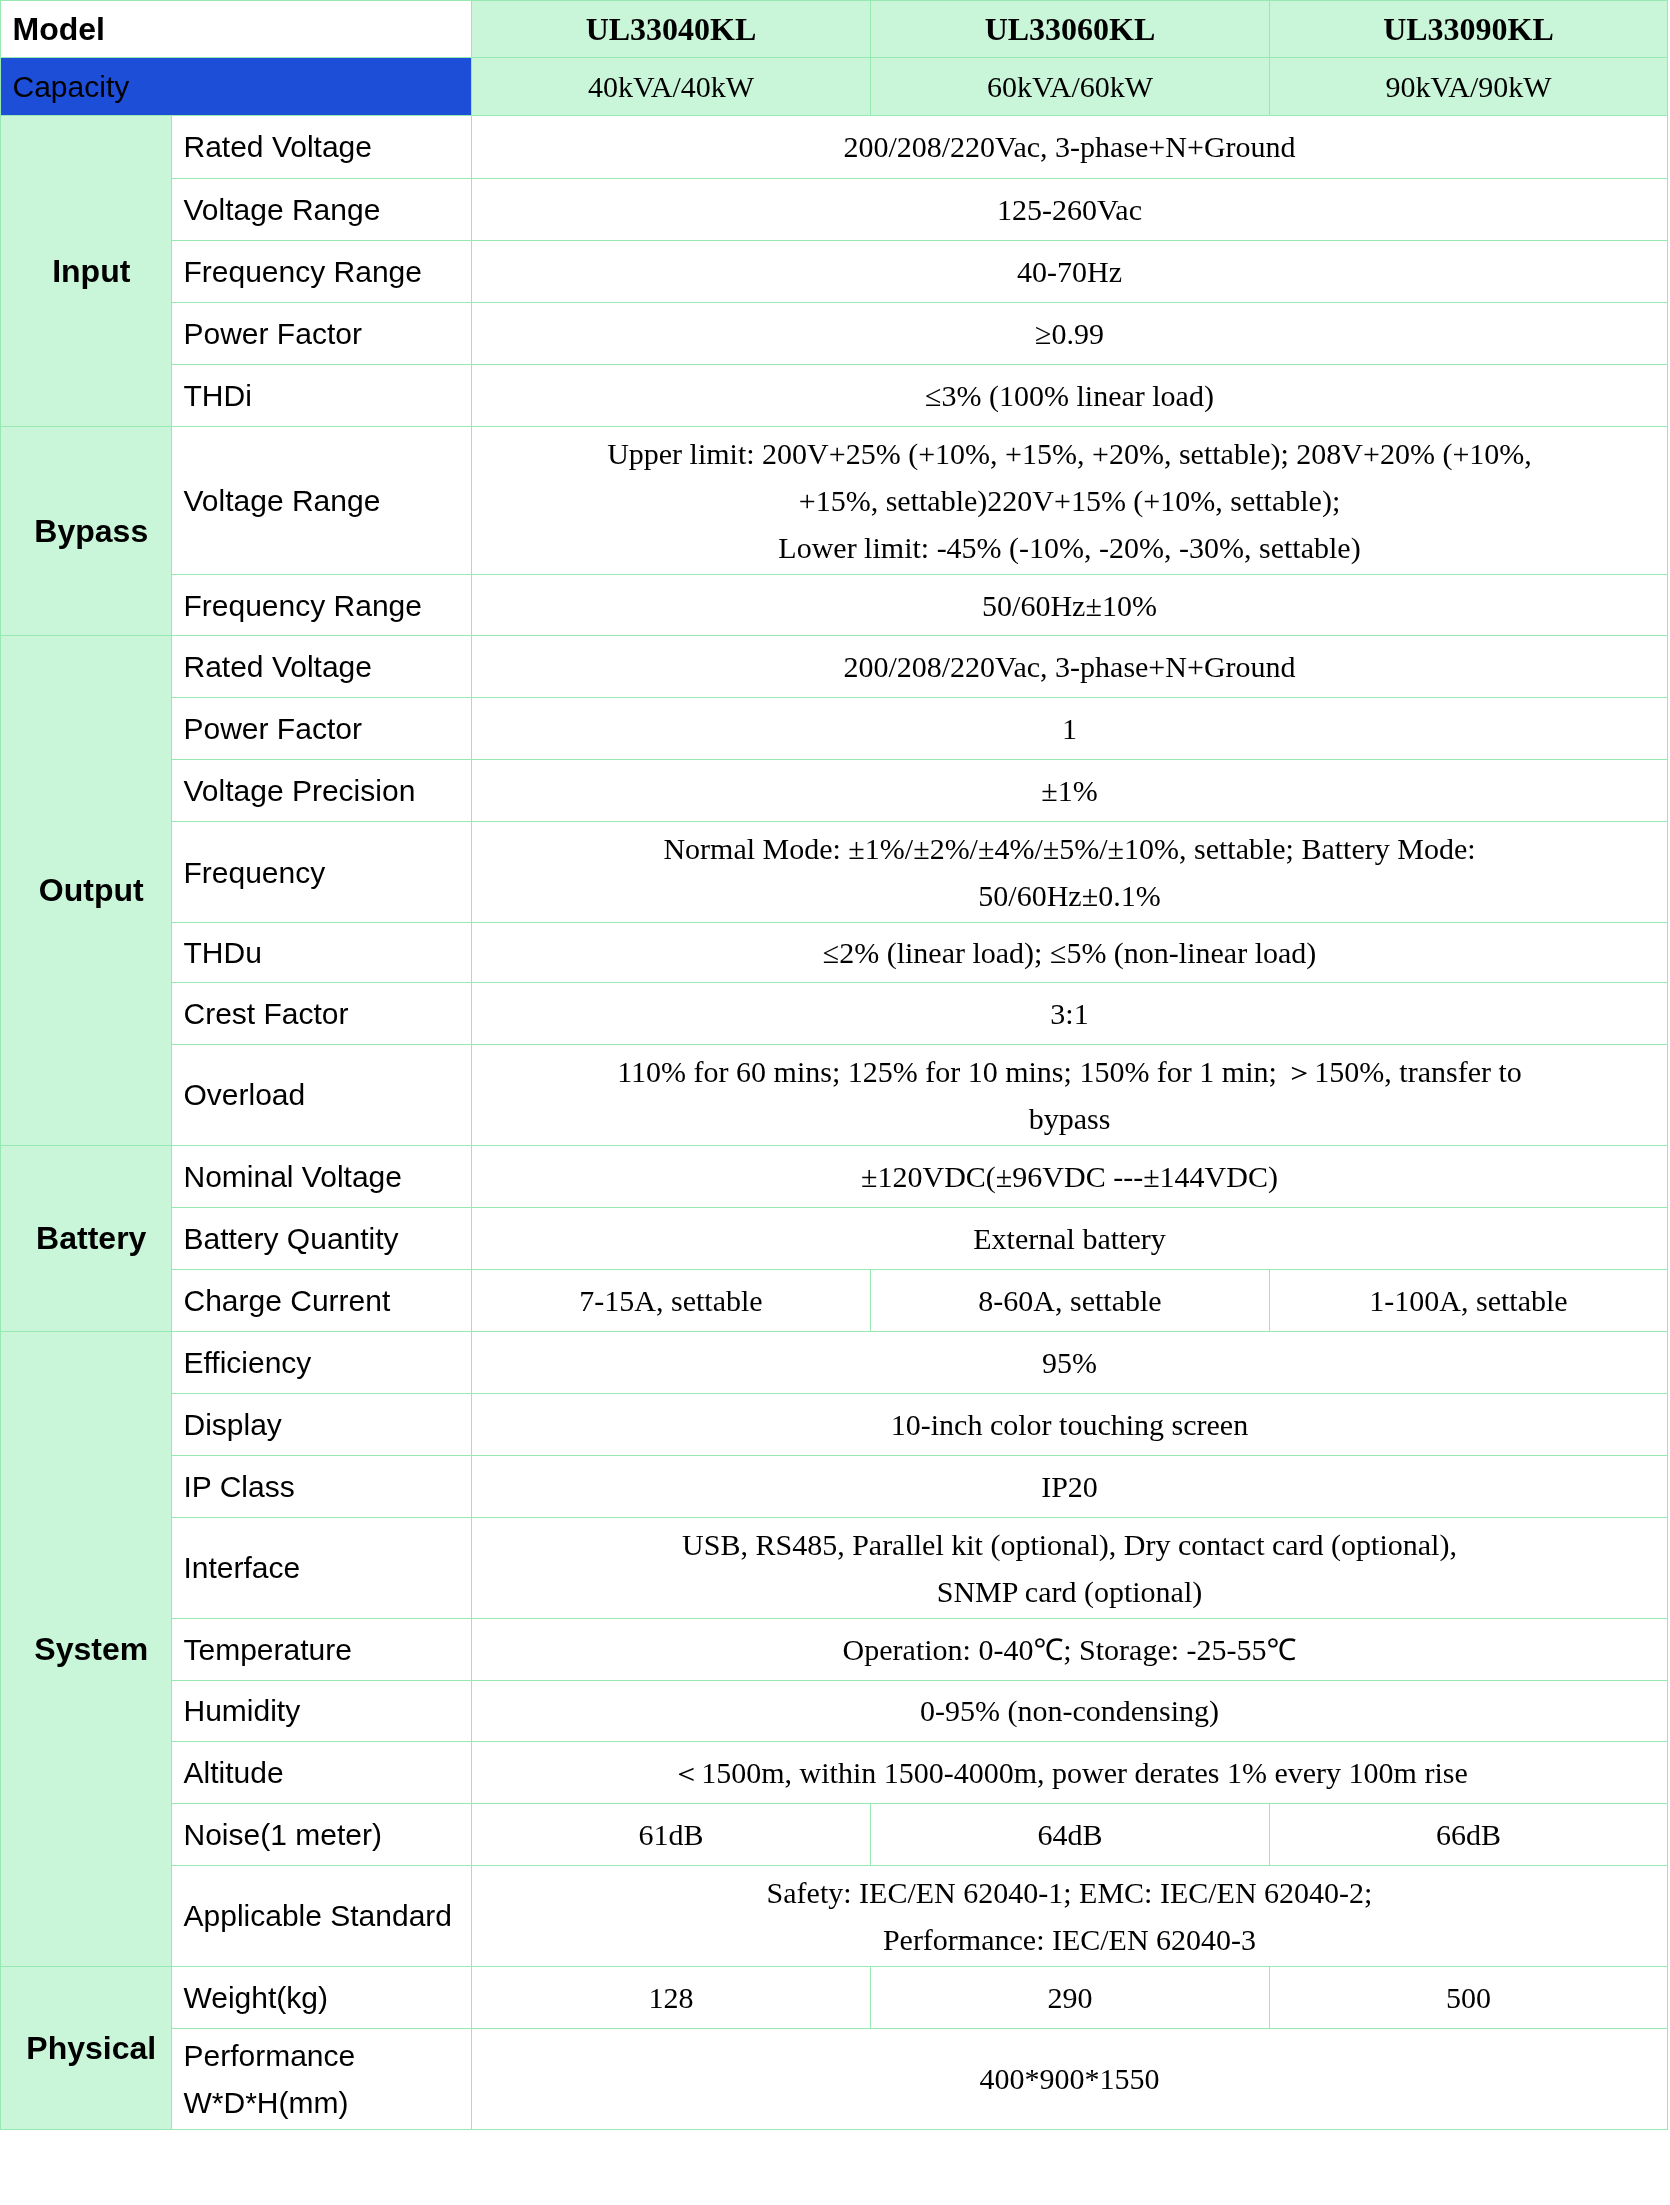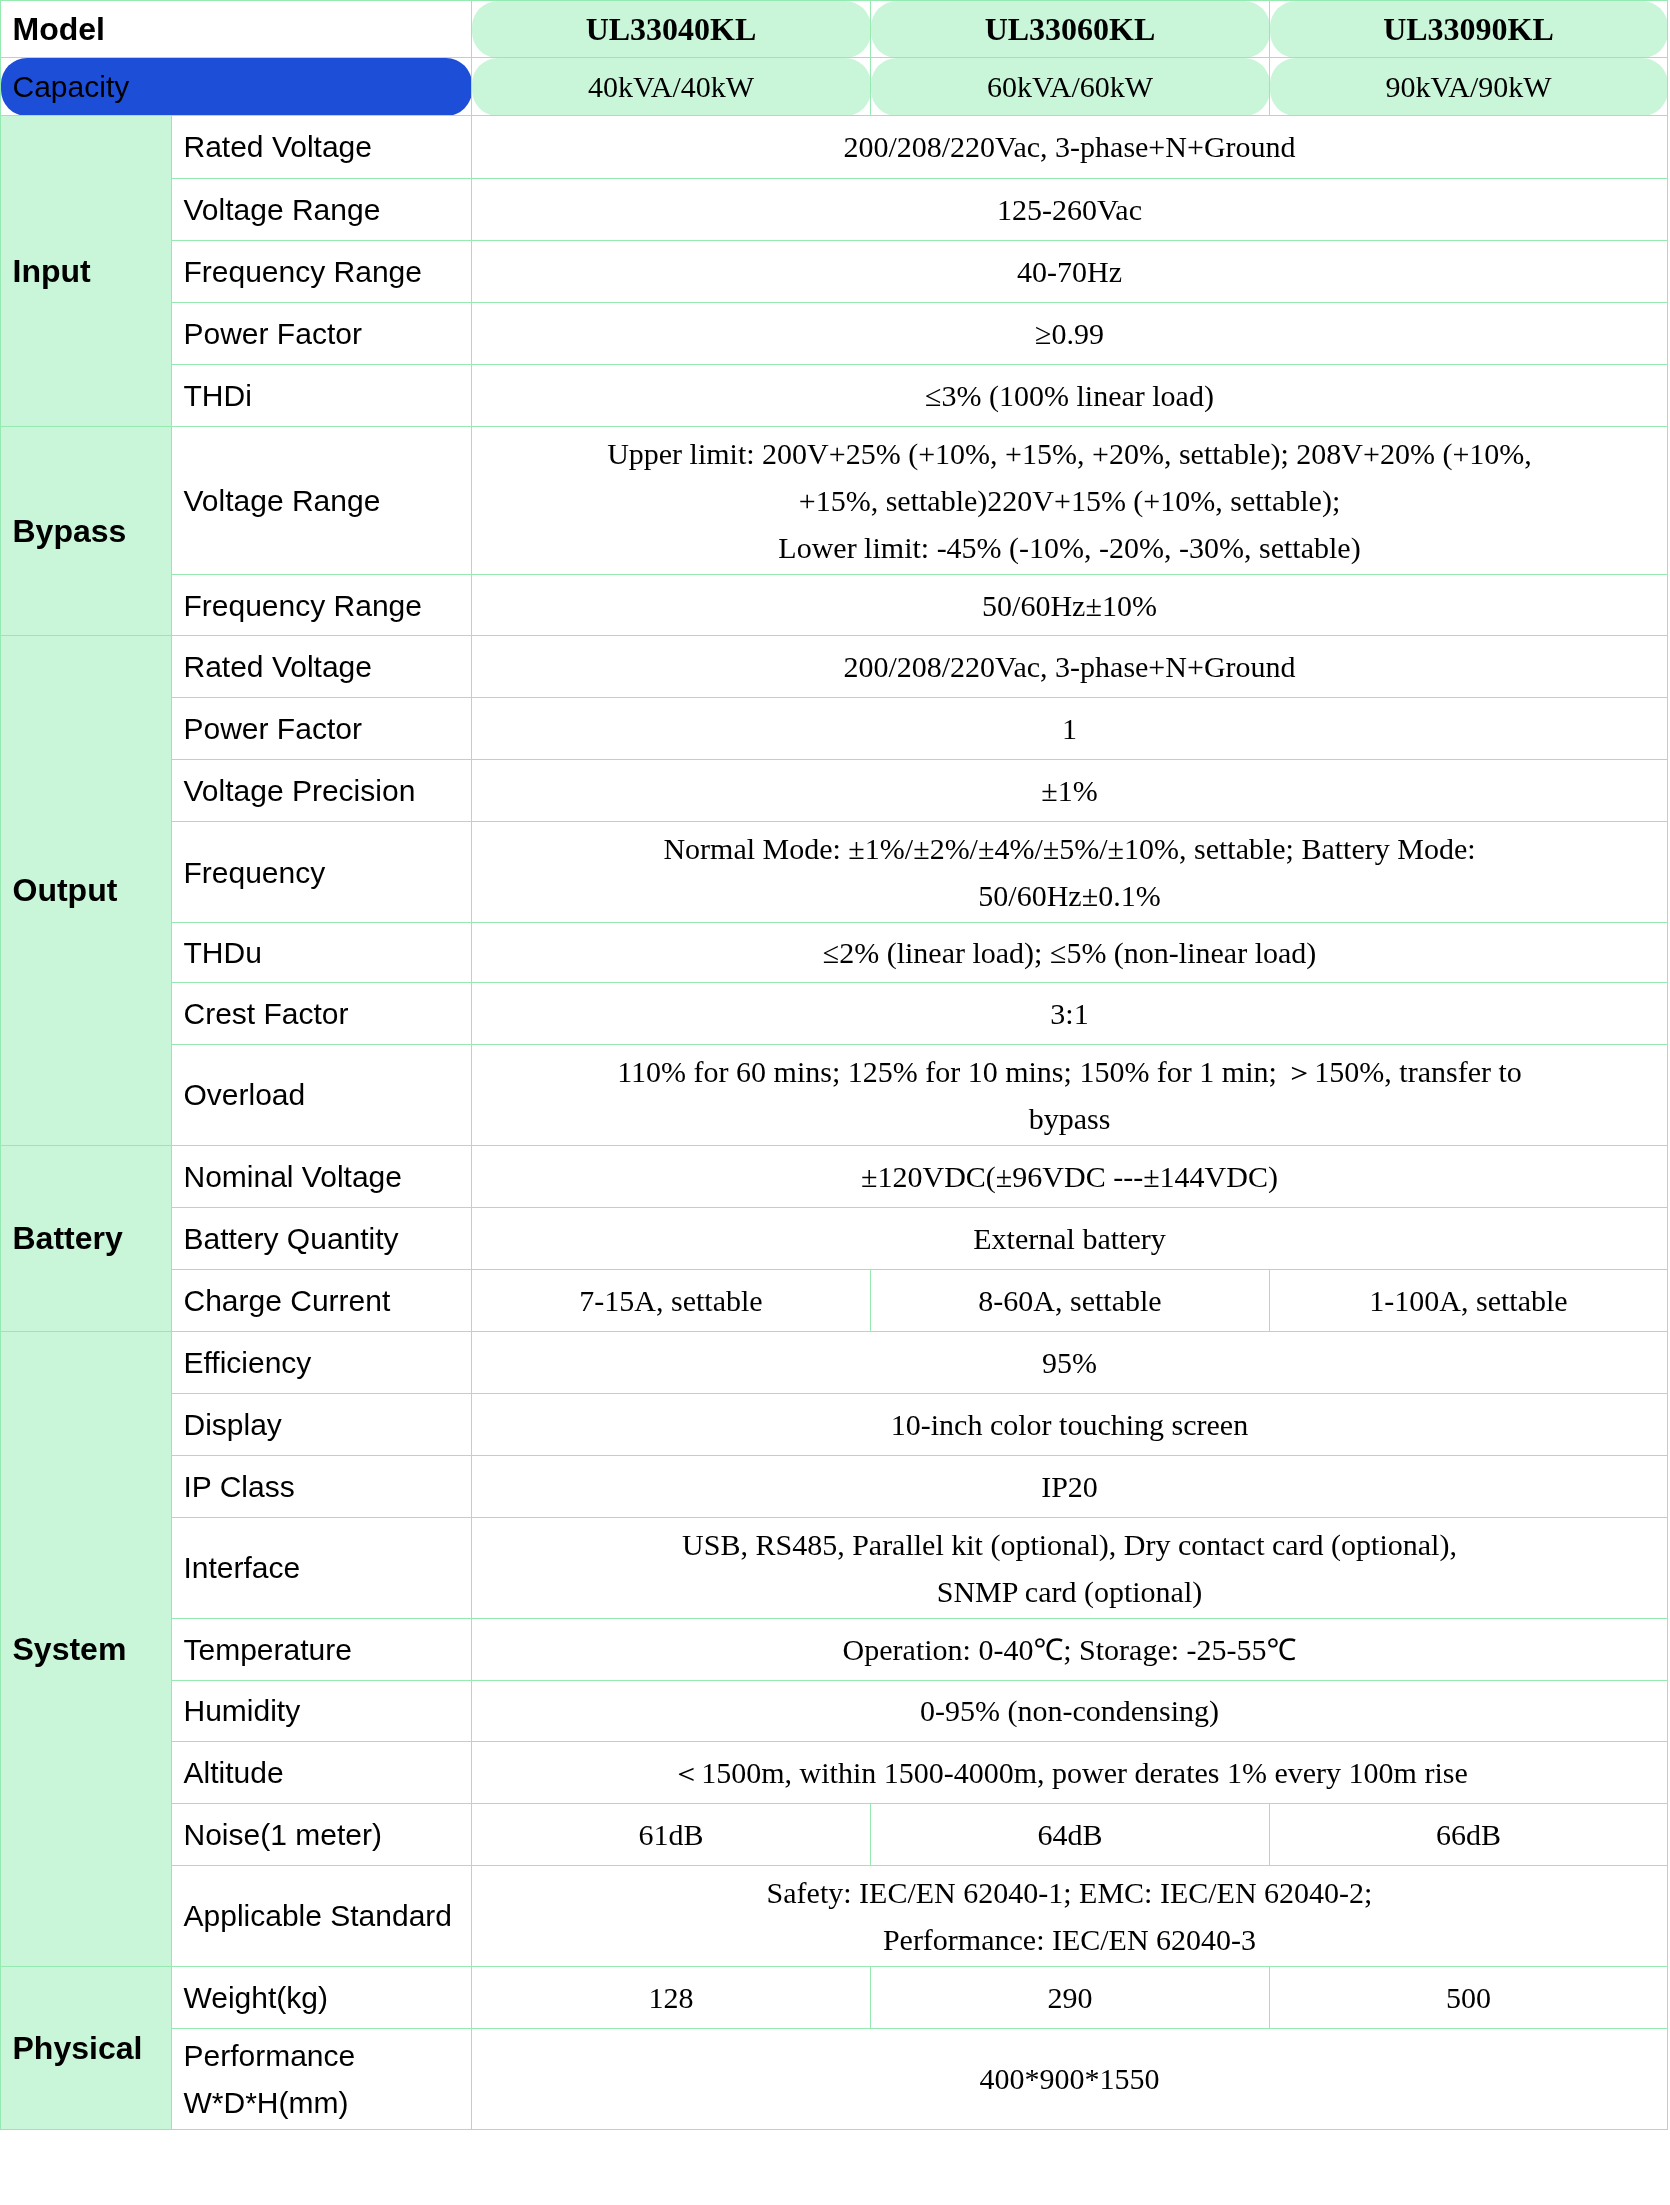--- a/index.html
+++ b/index.html
@@ -18,25 +18,25 @@
   }
   td {
     border: 1.4px solid #96e9b0;
     vertical-align: middle;
     font-size: 30px;
     line-height: 1.57;
     color: #000000;
     overflow: hidden;
   }
   
-  .g   { background: #c9f5d9; border-radius: 26px; }
+  .g   { background: #c9f5d9; }
   
   .lab { text-align: left; padding: 2.9px 10px 2.9px 11.5px; background: #ffffff; }
   
-  .sec { background: #c9f5d9; font-weight: bold; font-size: 32px; text-align: left; padding-left: 11.5px; }
+  .sec { background: #c9f5d9; font-weight: bold; font-size: 32px; text-align: center; padding-left: 11.5px; }
   
   .val { text-align: center; padding: 2.9px 7.2px; white-space: pre-line; background: #ffffff; font-family: Liberation Serif, serif; }
   .val.g { background: #c9f5d9; }
   
   .hdr { font-weight: bold; font-size: 32px; }
 </style>
 </head>
 <body>
 
 <table class="spec">

